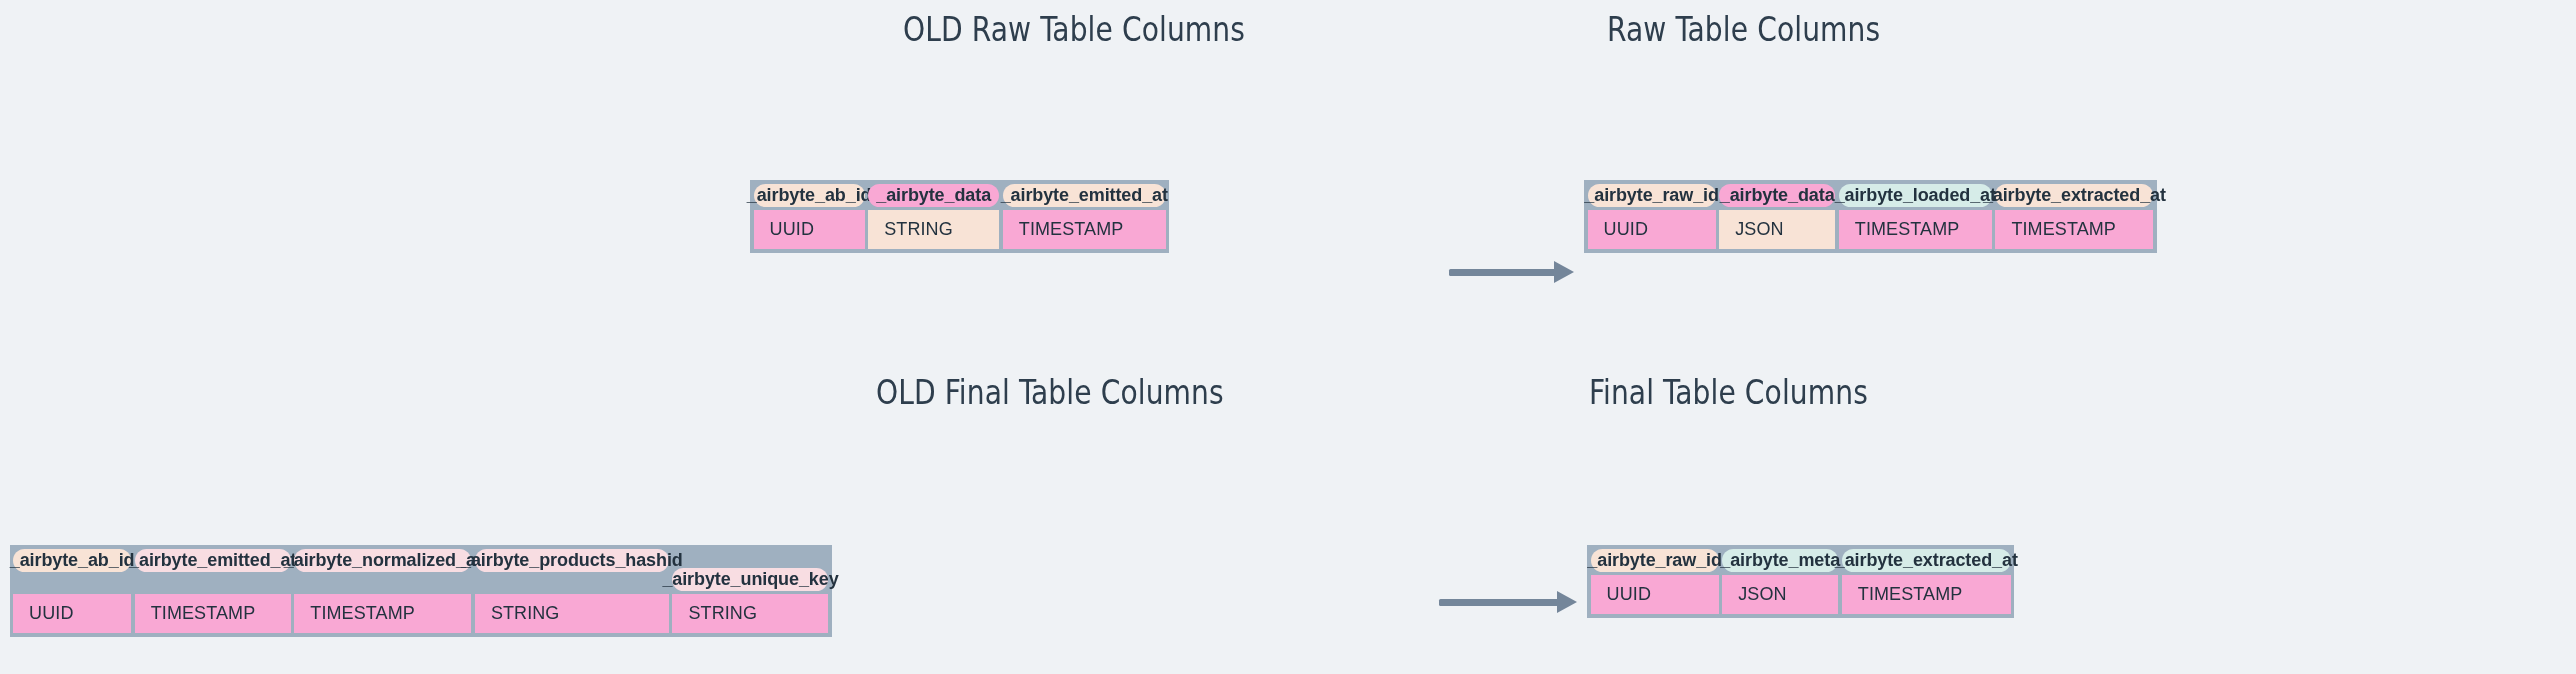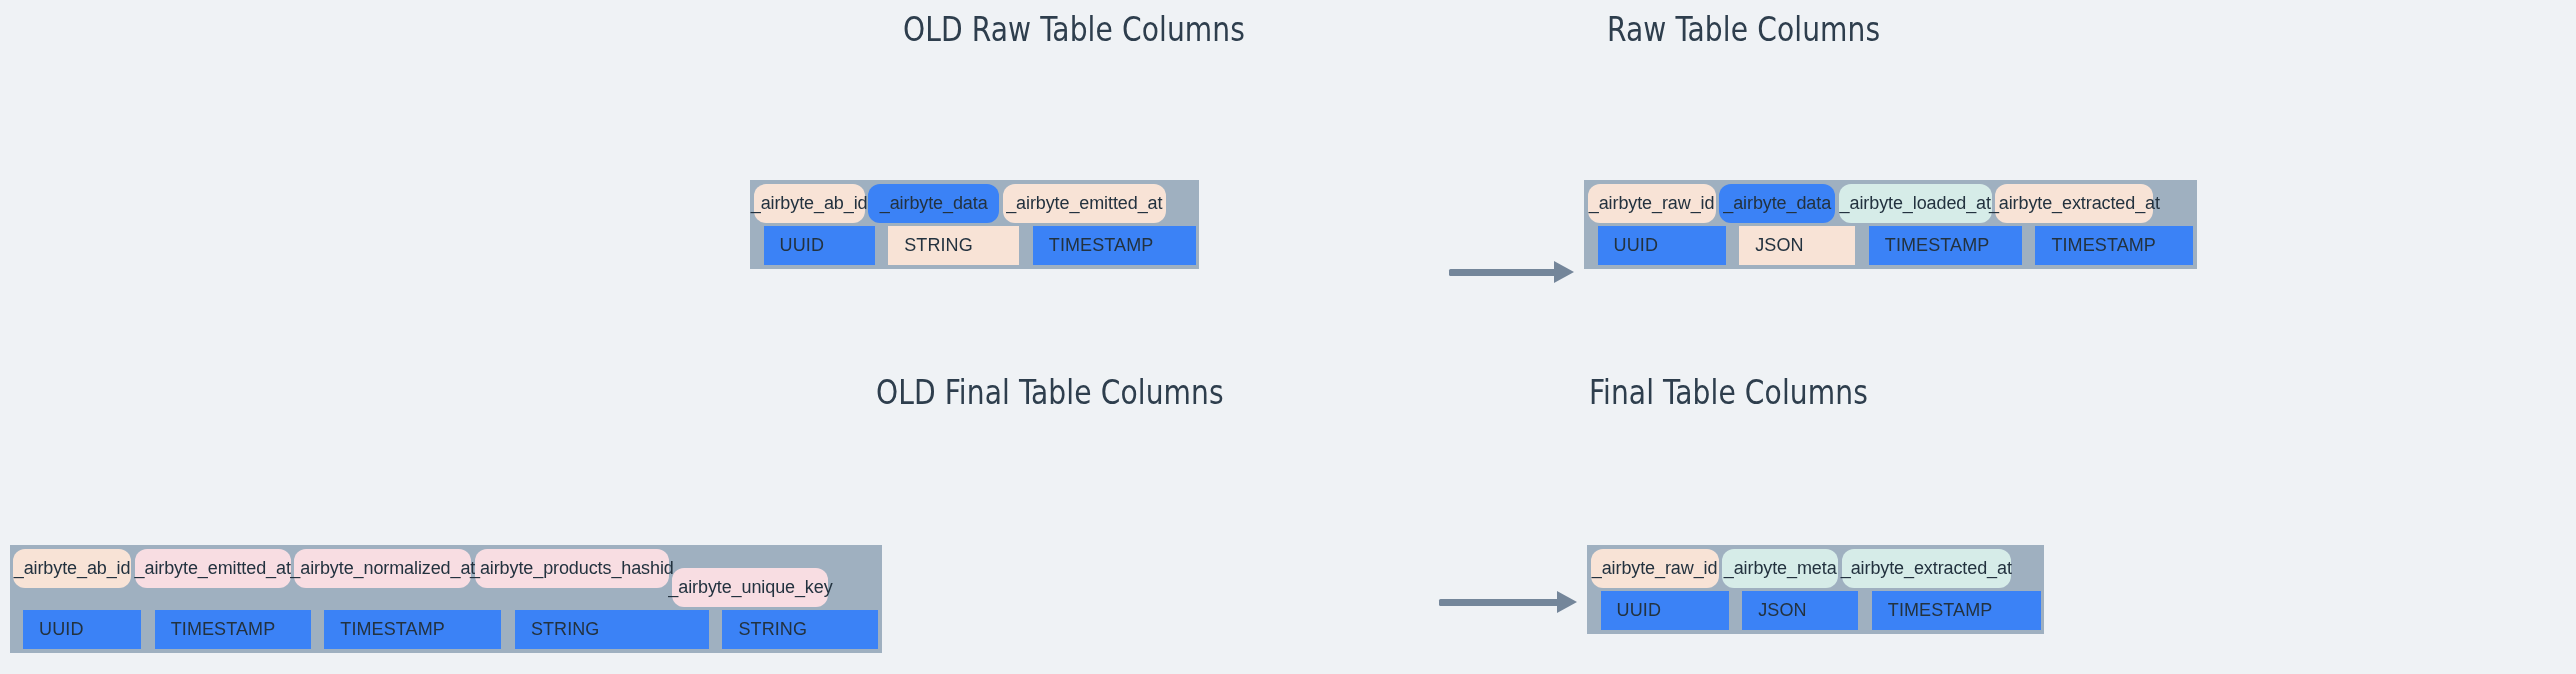--- a/index.html
+++ b/index.html
@@ -38,35 +38,34 @@
   .trow{display:flex;gap:3.6px;}
   .cell{
     box-sizing:border-box;
     display:flex;
     align-items:center;
     font-size:18px;
     color:#23323f;
     white-space:nowrap;
   }
   .hcell{
-    font-weight:normal;
+    font-weight:bold;
     justify-content:center;
-    height:39px;
+    height:23px;
     letter-spacing:-0.1px;
     border-radius:12px;
   }
   .bcell{
     font-weight:400;
     justify-content:flex-start;
     height:39px;
     padding-left:16px;
     letter-spacing:0.1px;
-    margin-left:10px;
   }
-  .bg-white{background:#3b82f6;}
+  .bg-white{background:#f9a8d4;}
   .bg-peach{background:#f8e3d6;}
   .bg-pink{background:#f8dde2;}
   .bg-mint{background:#d6ece8;}
 
   
   .arrow{position:absolute;height:22px;}
   .arrow .shaft{
     position:absolute;left:0;top:8px;height:6.5px;
     background:#74869a;border-radius:1.5px;
   }

